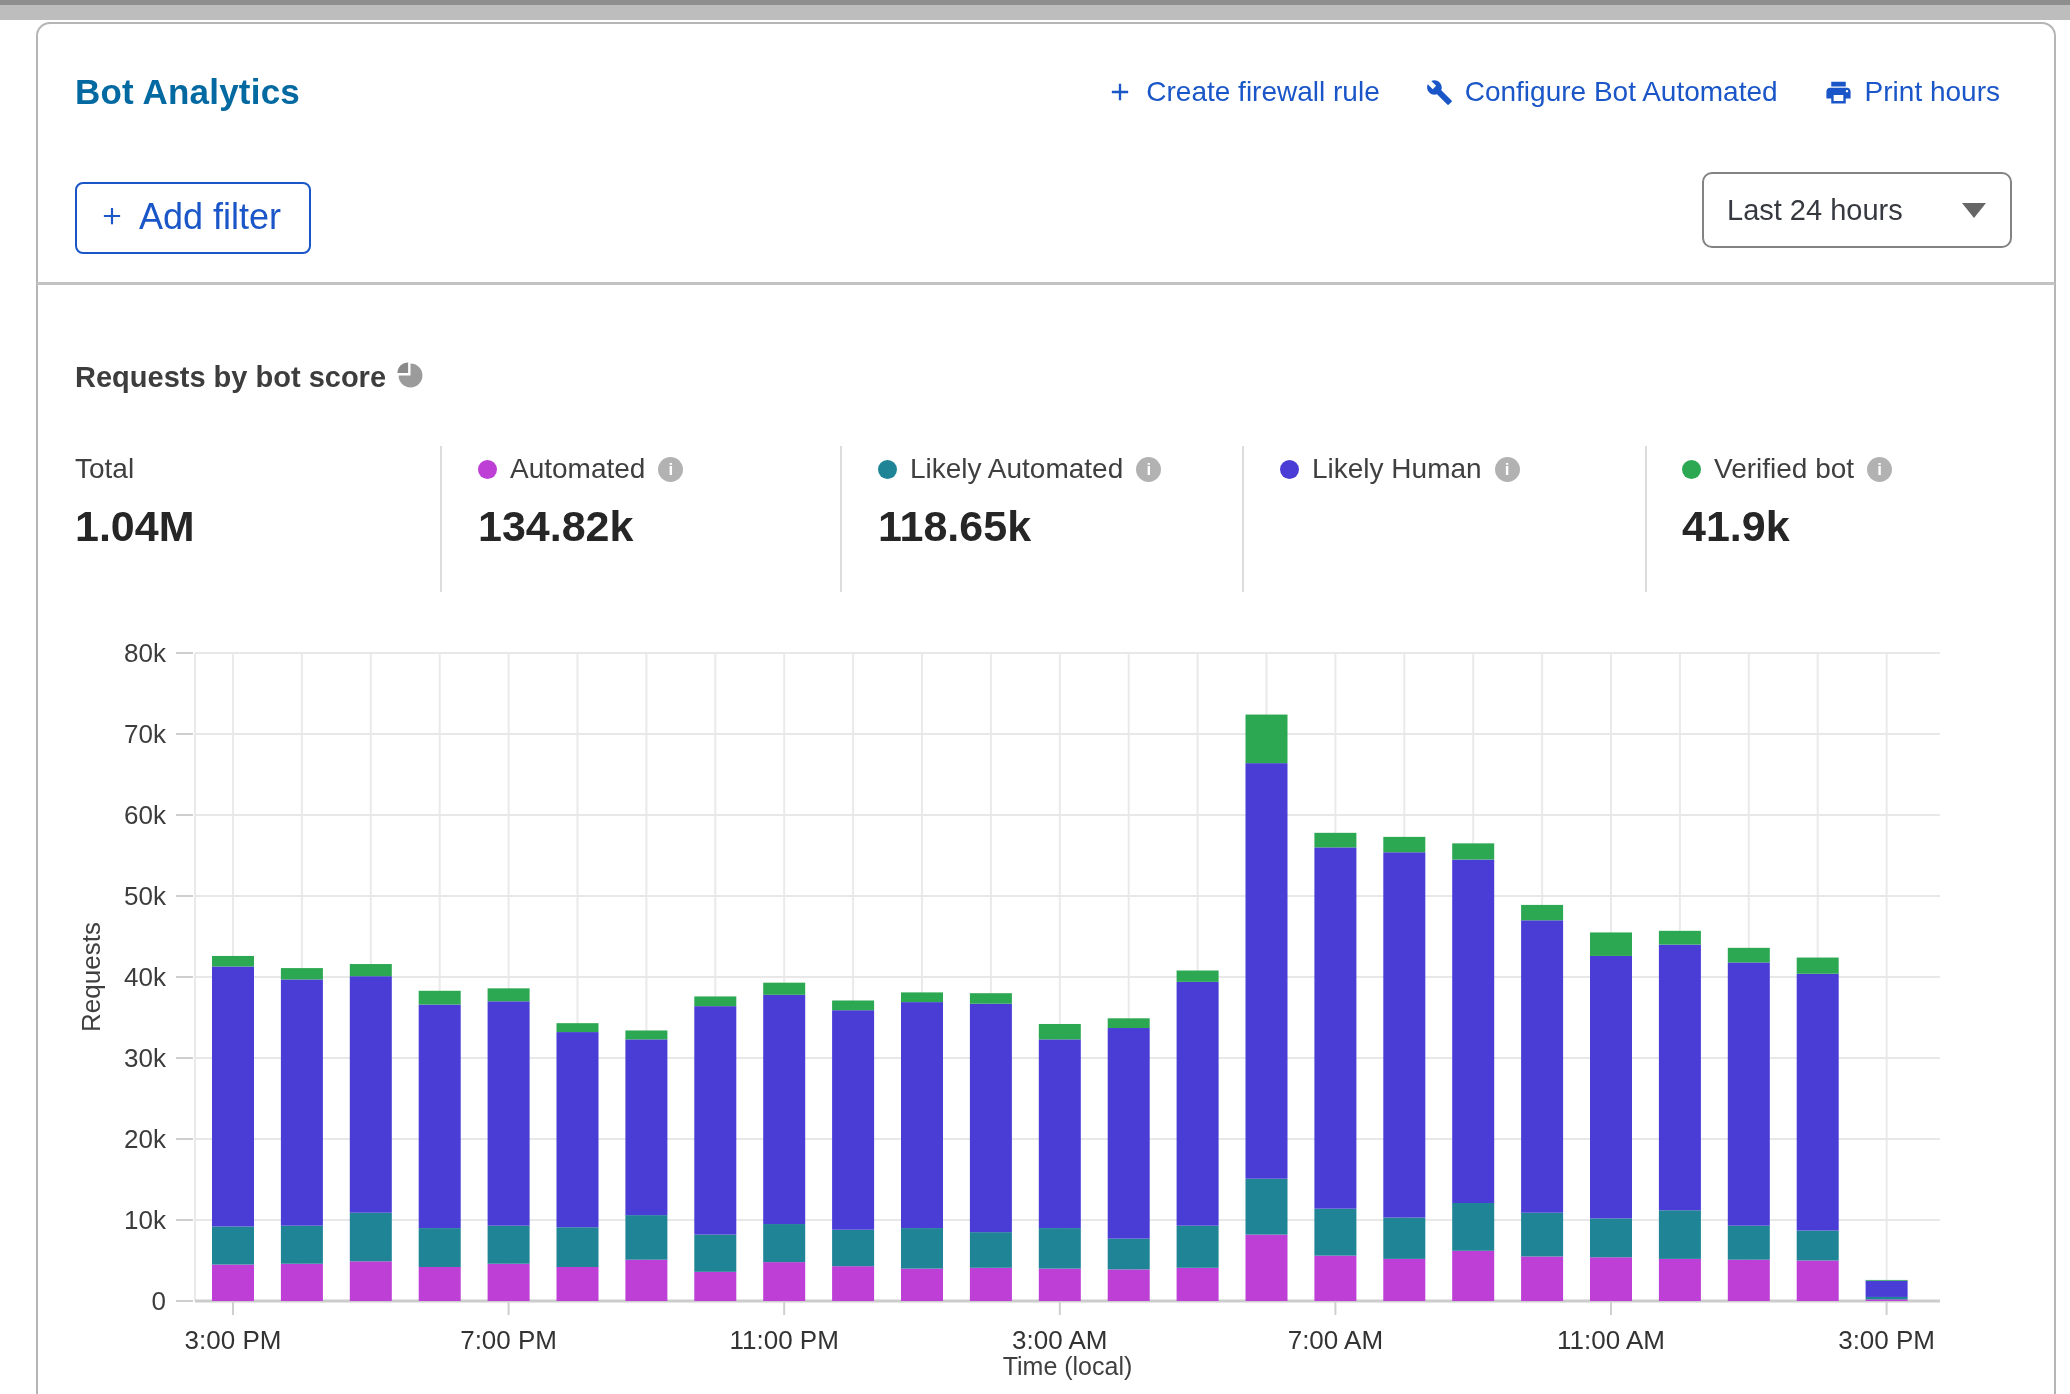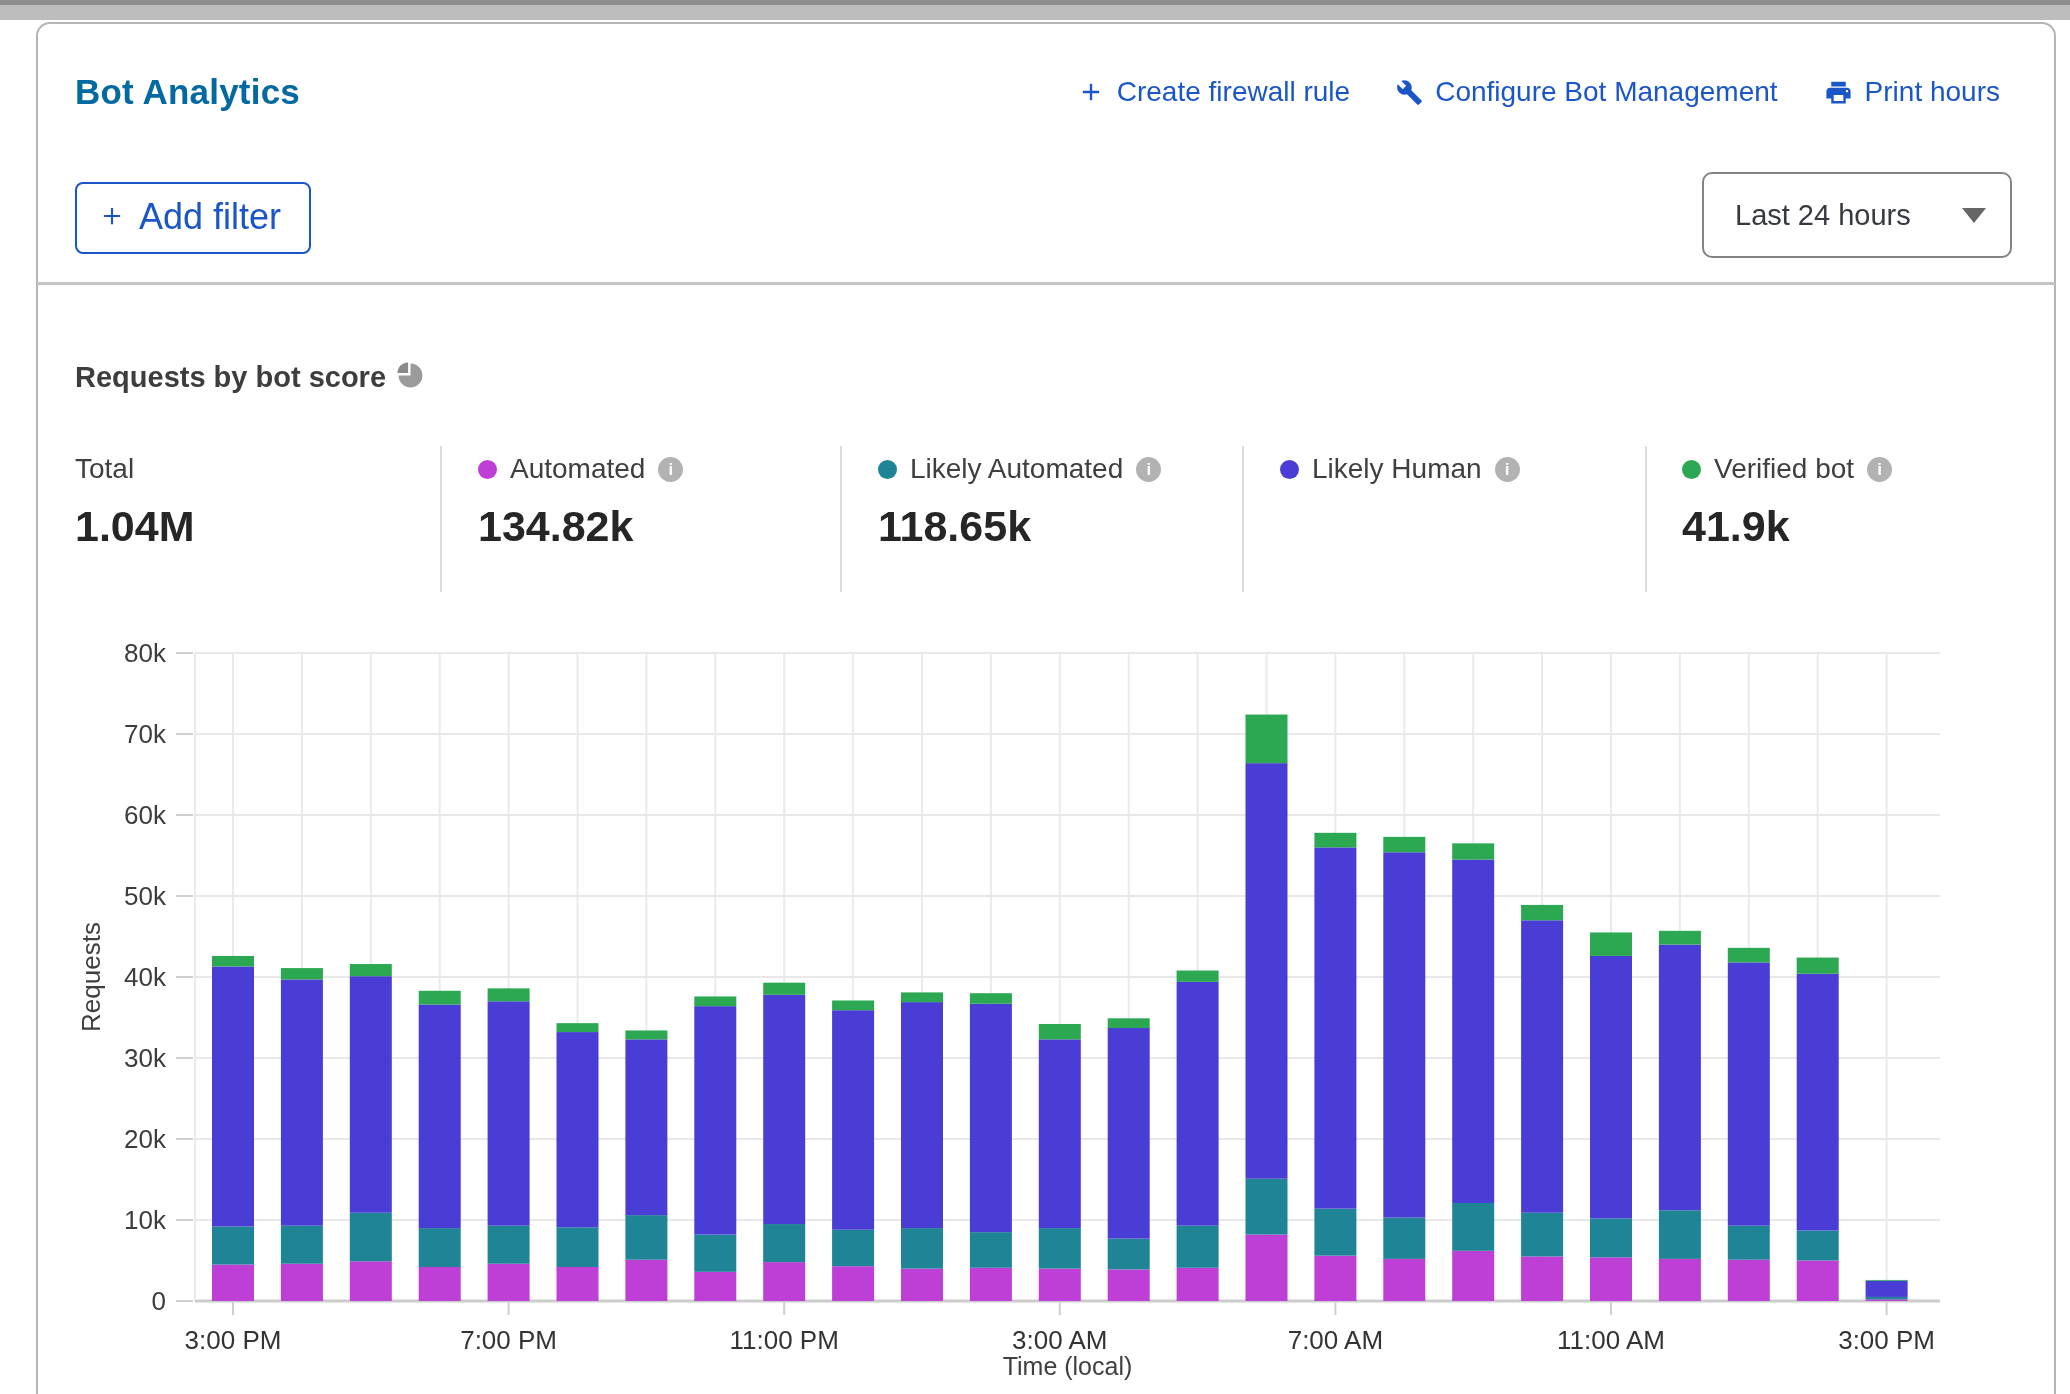--- a/index.html
+++ b/index.html
@@ -33,24 +33,24 @@
   .action-link svg { display: block; }
   .btn-add-filter {
     position: absolute; left: 75px; top: 182px;
     display: inline-flex; align-items: center; gap: 14px;
     padding: 12px 28px 14px 22px;
     background: #ffffff; border: 2px solid #1a56c8; border-radius: 8px;
     color: #1a56c8; font-size: 36px; cursor: pointer;
     font-family: "Liberation Sans", sans-serif;
   }
   .select-box {
-    position: absolute; right: 58px; top: 172px; width: 310px; height: 86px;
+    position: absolute; right: 58px; top: 172px; width: 310px; height: 76px;
     background: #ffffff; border: 2px solid #838383; border-radius: 10px;
     display: flex; align-items: center; justify-content: space-between;
-    padding: 0 24px 0 31px; cursor: pointer;
+    padding: 0 24px 0 23px; cursor: pointer;
   }
   .select-box .select-value { font-size: 29px; color: #36393f; }
   .caret-down {
     width: 0; height: 0;
     border-left: 12px solid transparent; border-right: 12px solid transparent;
     border-top: 15px solid #666666;
   }
   .header-divider {
     position: absolute; left: 37px; top: 282px; width: 2018px; height: 0;
     border-top: 3px solid #c3c3c3;
@@ -95,21 +95,21 @@
           </svg>
       </span>
       <span>Create firewall rule</span>
     </a>
     <a class="action-link">
       <span>
         <svg width="27" height="27" viewBox="0 0 24 24">
             <path d="M22.7 19l-9.1-9.1c.9-2.3.4-5-1.5-6.9-2-2-5-2.4-7.4-1.3L9 6 6 9 1.6 4.7C.4 7.1.9 10.1 2.9 12.1c1.9 1.9 4.6 2.4 6.9 1.5l9.1 9.1c.4.4 1 .4 1.4 0l2.3-2.3c.5-.4.5-1.1.1-1.4z" fill="#1a56c8"></path>
           </svg>
       </span>
-      <span>Configure Bot Management</span>
+      <span>Configure Bot Automated</span>
     </a>
     <a class="action-link">
       <span>
         <svg width="29" height="29" viewBox="0 0 24 24">
             <path d="M19 8H5c-1.66 0-3 1.34-3 3v6h4v4h12v-4h4v-6c0-1.66-1.34-3-3-3zm-3 11H8v-5h8v5zm3-7c-.55 0-1-.45-1-1s.45-1 1-1 1 .45 1 1-.45 1-1 1zm-1-9H6v4h12V3z" fill="#1a56c8"></path>
           </svg>
       </span>
       <span>Print hours</span>
     </a>
   </div>

